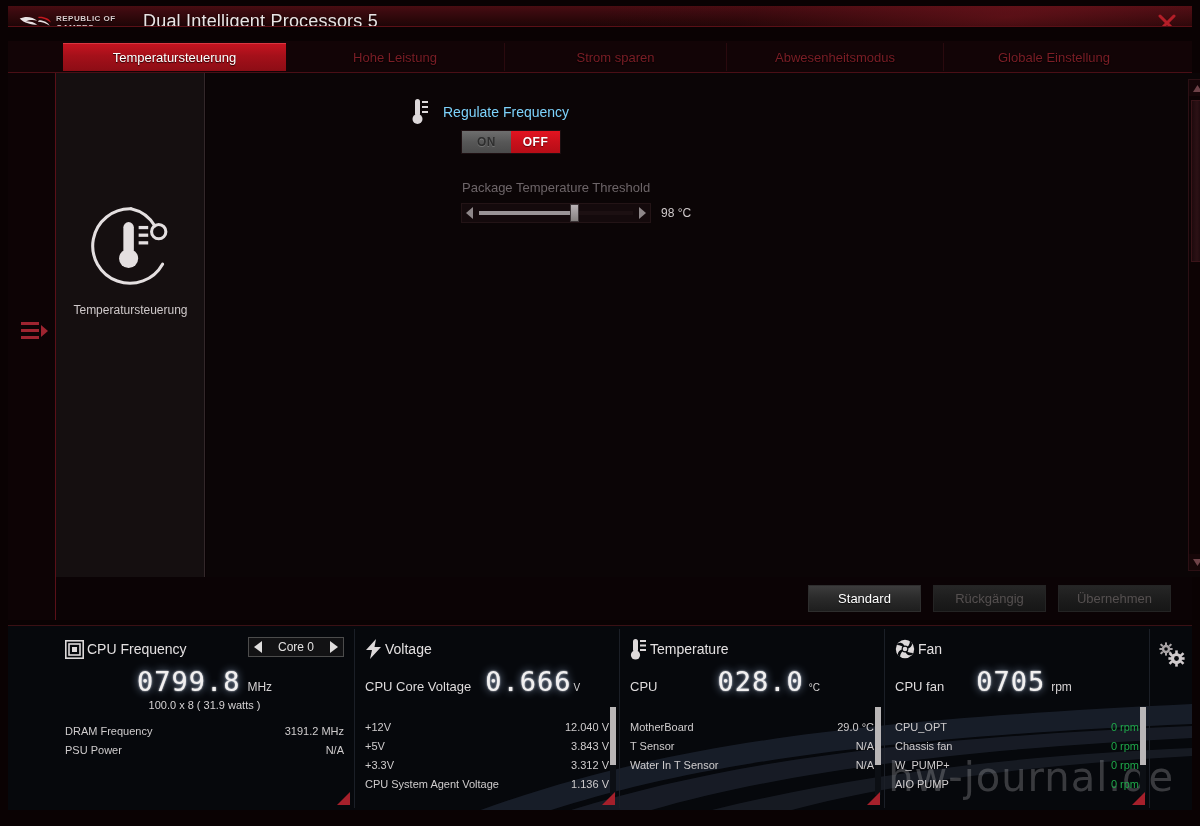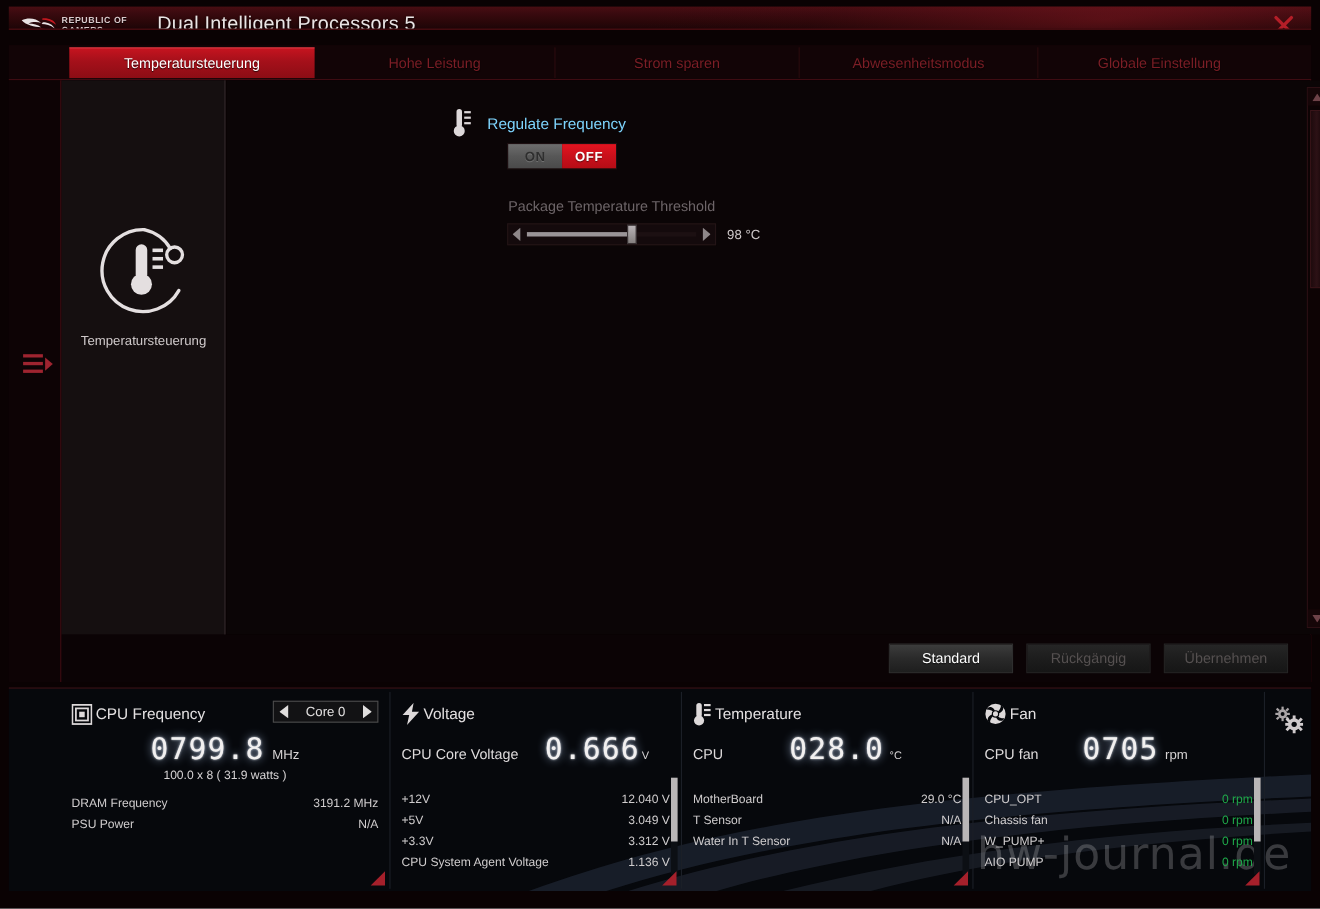--- a/index.html
+++ b/index.html
@@ -448,31 +448,31 @@
 
     <div class="mpanel" style="left:347px;width:265px;">
       <div class="mhead">
         <svg width="17" height="20" viewBox="0 0 17 20">
           <path d="M11 0 L1 11 L7 11 L5 20 L16 8 L9.5 8 Z" fill="#ddd9da"></path>
         </svg>
         <div class="mhead-title">Voltage</div>
       </div>
       <div class="big-row">
         <div class="big-lead">CPU Core Voltage</div>
-        <div class="big-num" style="margin-left:24px;">0.666</div>
+        <div class="big-num" style="margin-left:14px;">0.666</div>
         <div class="big-unit small" style="margin-left:2px;">V</div>
       </div>
       <div class="rows" style="margin-top:20px;">
         <div class="row">
           <span>+12V</span>
           <span class="val">12.040  V</span>
         </div>
         <div class="row">
           <span>+5V</span>
-          <span class="val">3.049  V</span>
+          <span class="val">3.843  V</span>
         </div>
         <div class="row">
           <span>+3.3V</span>
           <span class="val">3.312  V</span>
         </div>
         <div class="row">
           <span>CPU System Agent Voltage</span>
           <span class="val">1.136  V</span>
         </div>
       </div>
@@ -526,21 +526,21 @@
           <path d="M10 10 C10 3 3 2 2 6 C5 6 8 7 10 10 Z" fill="#06080c"></path>
           <path d="M10 10 C17 10 19 4 15 2 C15 5 13 8 10 10 Z" fill="#06080c"></path>
           <path d="M10 10 C10 17 17 18 18 14 C15 14 12 13 10 10 Z" fill="#06080c"></path>
           <path d="M10 10 C3 10 1 16 5 18 C5 15 7 12 10 10 Z" fill="#06080c"></path>
           <circle cx="10" cy="10" r="2.3" fill="#ddd9da"></circle>
         </svg>
         <div class="mhead-title">Fan</div>
       </div>
       <div class="big-row">
         <div class="big-lead">CPU fan</div>
-        <div class="big-num" style="margin-left:40px;text-align:right;">0705</div>
+        <div class="big-num" style="margin-left:32px;text-align:right;">0705</div>
         <div class="big-unit" style="margin-left:6px;">rpm</div>
       </div>
       <div class="rows" style="margin-top:20px;">
         <div class="row">
           <span>CPU_OPT</span>
           <span class="val green">0  rpm</span>
         </div>
         <div class="row">
           <span>Chassis fan</span>
           <span class="val green">0  rpm</span>

